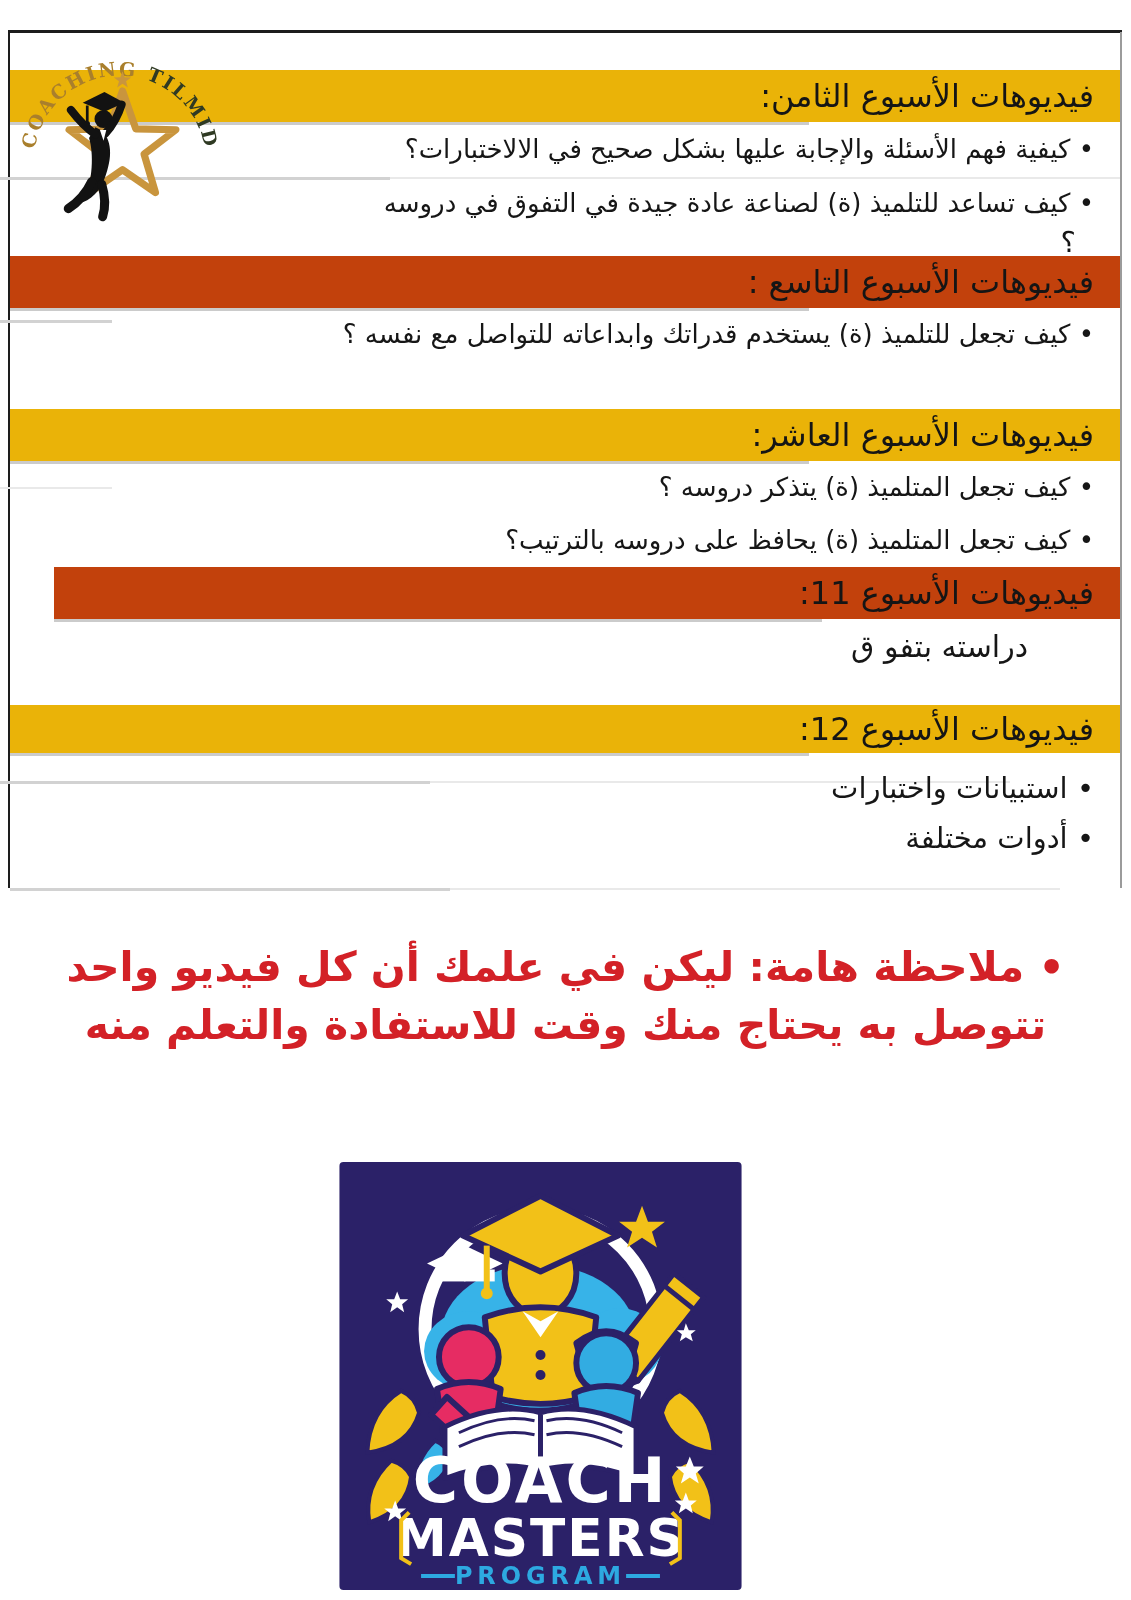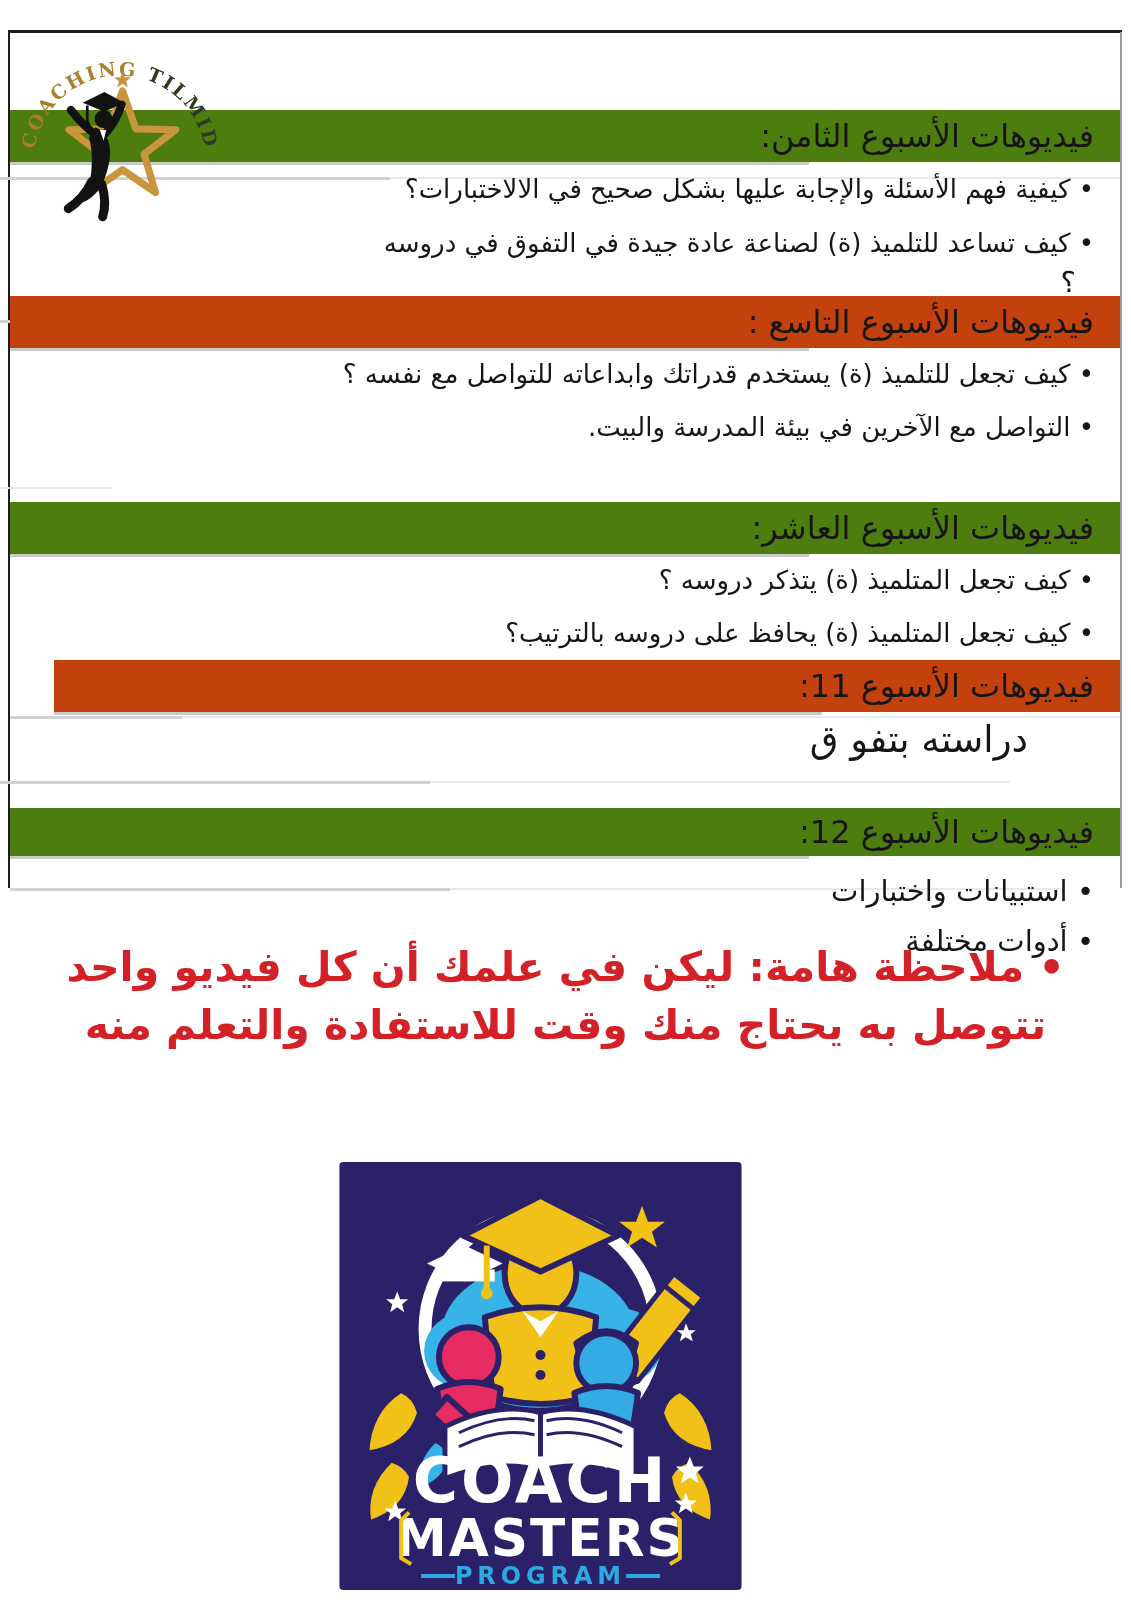--- a/index.html
+++ b/index.html
@@ -10,27 +10,27 @@
   
   .frame-top{position:absolute;left:8px;top:30px;width:1114px;height:3px;background:#1d1d1d;}
   .frame-left{position:absolute;left:8px;top:30px;width:2px;height:858px;background:#1d1d1d;}
   .frame-right{position:absolute;left:1120px;top:32px;width:2px;height:856px;background:#9b9b9b;}
   
   .hair{position:absolute;height:2px;background:#e9e9e9;}
   .hair.dark{background:#d2d2d2;height:3px;}
   
   #sections{position:absolute;left:10px;top:70px;width:1110px;direction:rtl;z-index:1;}
   .band{height:52px;display:flex;align-items:center;padding:0 26px;box-sizing:border-box;position:relative;}
-  .band.green{background:#4d7c0f;margin-top:40px;}
+  .band.green{background:#eab308;}
   .band.pink{background:#c2410c;}
   .band::after{content:"";position:absolute;bottom:-3px;left:0;width:72%;height:3px;background:rgba(125,125,125,.40);}
   .band-title{font-size:32px;color:#151515;white-space:nowrap;}
   .bullets{padding:0;}
   .bullet{font-size:26px;line-height:53px;padding:0 26px;white-space:nowrap;}
-  .cont{font-size:37px;line-height:40px;padding:0 26px;white-space:nowrap;}
+  .cont{font-size:30px;line-height:40px;padding:0 26px;white-space:nowrap;}
   .week8 .bullet{line-height:54px;}
   .week8 .cont{font-size:29px;line-height:24px;padding:0 44px 2px 0;}
   .week9{margin-bottom:48px;}
   .week11 .bullet{line-height:58px;}
   .week11 .cont{line-height:56px;padding:0 92px 0 0;}
   .week11{margin-bottom:30px;padding-left:44px;}
   .week12 .band{height:48px;}
   .week12 .bullets{padding-top:10px;}
   .week12 .bullet{font-size:29px;line-height:50px;}
   
@@ -71,21 +71,20 @@
         <div class="bullet">• كيف تساعد للتلميذ (ة) لصناعة عادة جيدة في التفوق في دروسه</div>
       </div>
       <div class="cont">؟</div>
     </div>
     <div class="section week9">
       <div class="band pink">
         <span class="band-title">فيديوهات الأسبوع  التاسع :</span>
       </div>
       <div class="bullets">
         <div class="bullet">• كيف تجعل للتلميذ (ة) يستخدم قدراتك وابداعاته للتواصل مع نفسه ؟</div>
-        <div class="bullet">• التواصل مع الآخرين في بيئة المدرسة والبيت.</div>
       </div>
     </div>
     <div class="section week10">
       <div class="band green">
         <span class="band-title">فيديوهات الأسبوع  العاشر:</span>
       </div>
       <div class="bullets">
         <div class="bullet">• كيف تجعل المتلميذ (ة) يتذكر دروسه ؟</div>
         <div class="bullet">• كيف تجعل المتلميذ (ة) يحافظ على دروسه بالترتيب؟</div>
       </div>

